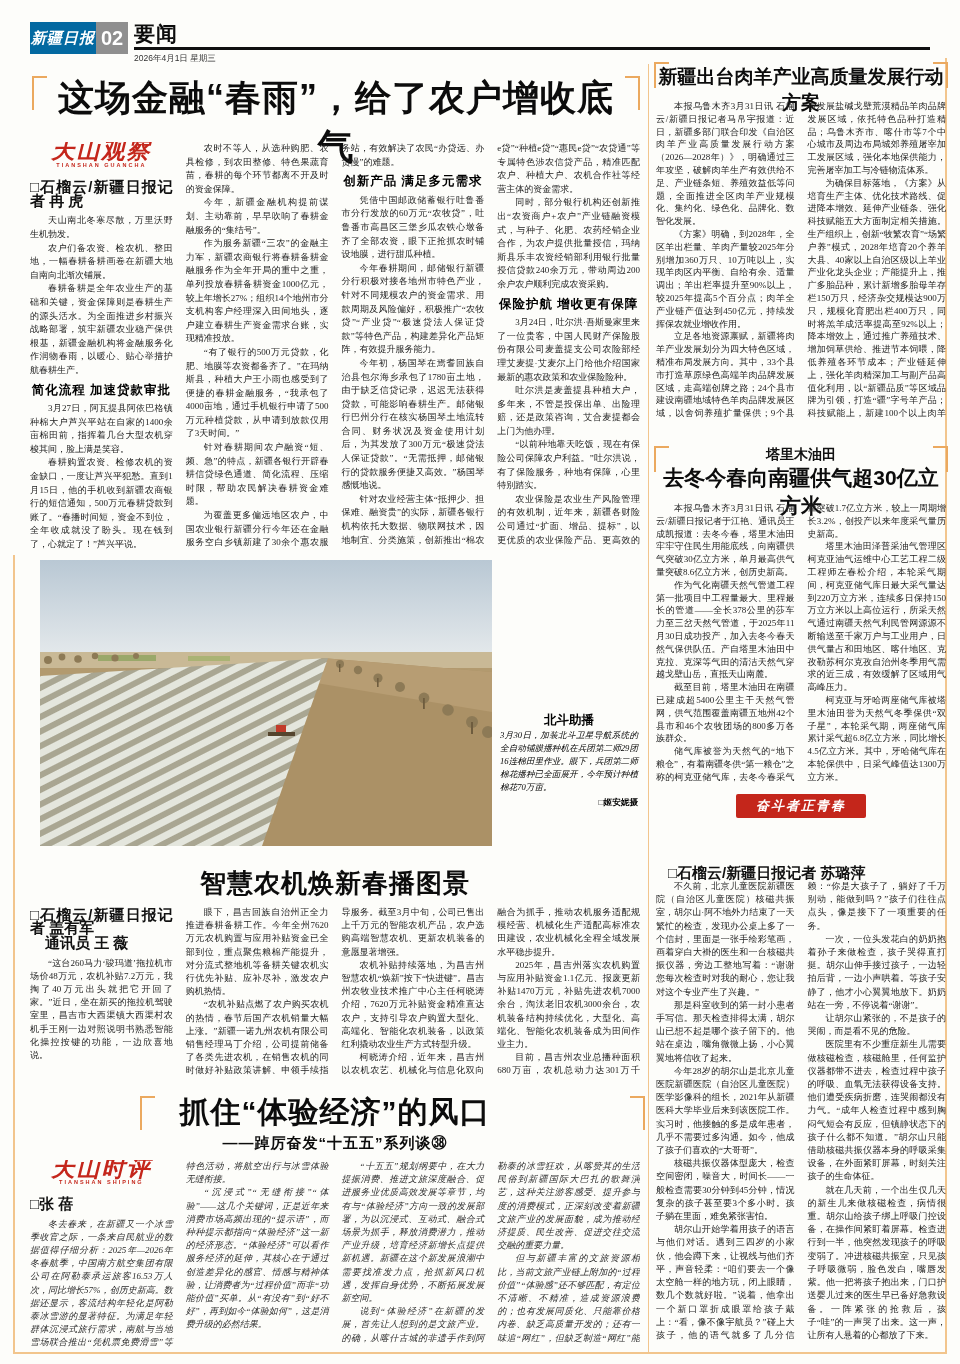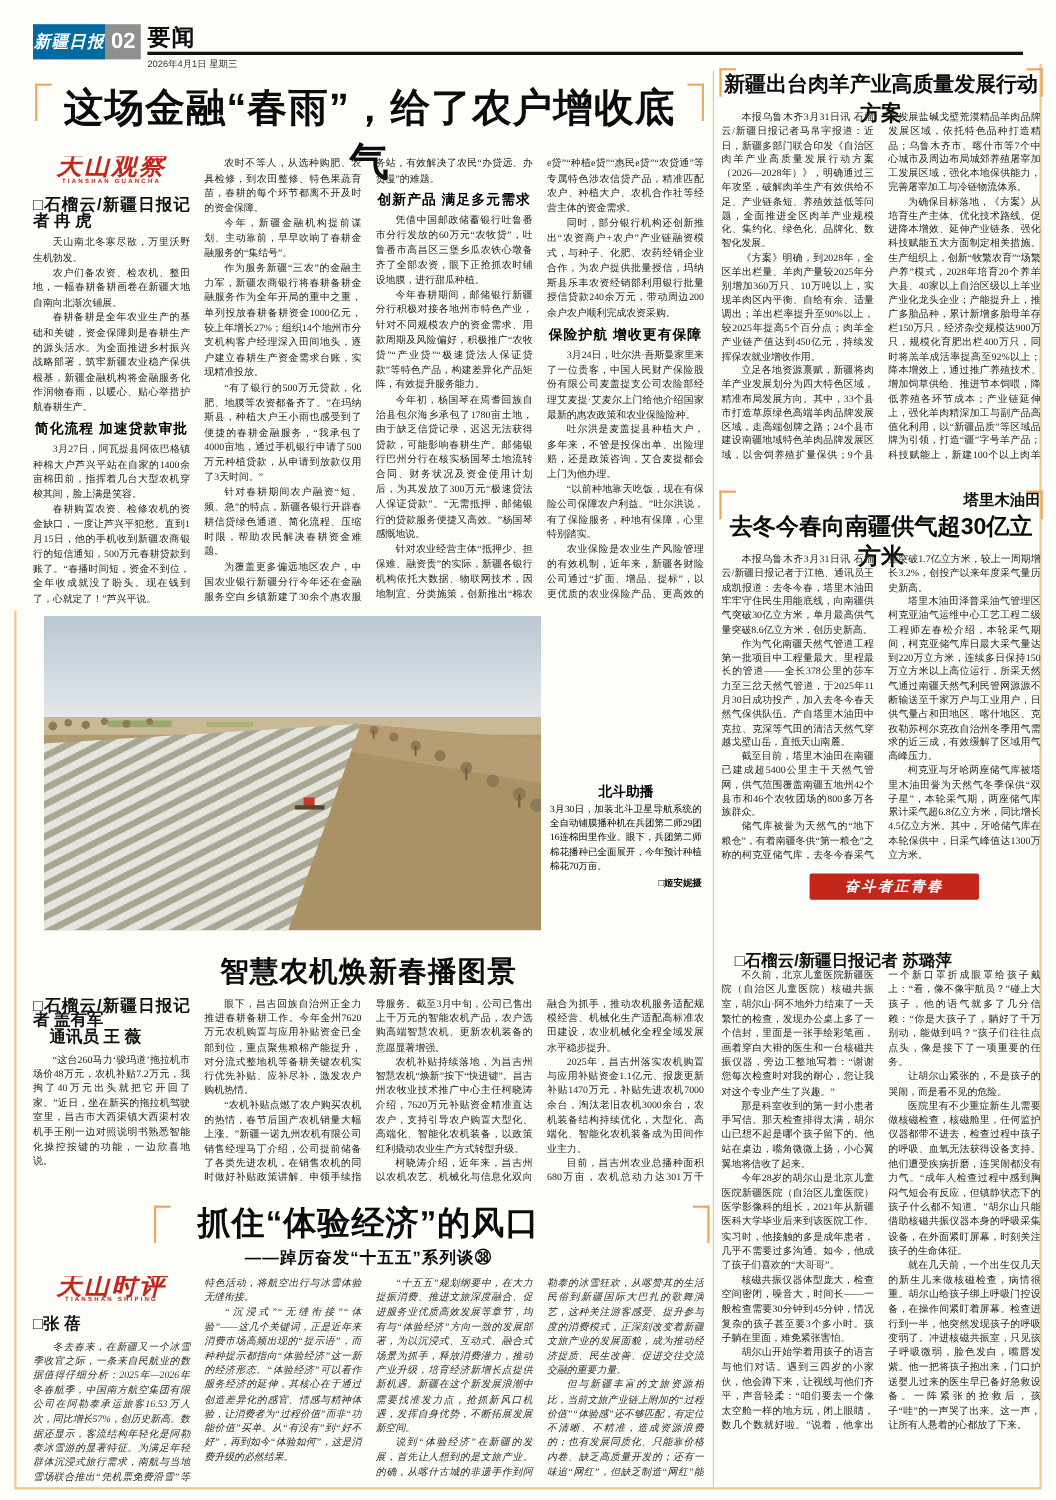--- a/index.html
+++ b/index.html
@@ -18,23 +18,23 @@
   .byline{font-weight:bold;font-family:"Liberation Sans",sans-serif;font-size:15px;margin:2px 0 7px;color:#111;text-indent:0;}
   .logo-red{color:#c4261b;text-align:center;font-weight:bold;font-style:italic;
             font-family:"Liberation Serif",serif;break-inside:avoid;margin:2px 0 8px;}
   .logo-red .big{font-size:23px;letter-spacing:2px;display:block;}
   .logo-red .sub{font-size:5.5px;letter-spacing:2px;display:block;font-style:normal;
                  font-family:"Liberation Sans",sans-serif;margin-top:1px;}
   .frame{background:#f2c58d;}
   .brk{position:absolute;width:13px;height:32px;}
   .brk.tl{border-left:2px solid #eba95f;border-top:2px solid #eba95f;}
   .brk.tr{border-right:2px solid #eba95f;border-top:2px solid #eba95f;}
-  .kicker{font-family:"Liberation Sans",sans-serif;font-weight:bold;font-size:14px;text-align:right;color:#111;}
+  .kicker{font-family:"Liberation Sans",sans-serif;font-weight:bold;font-size:14px;text-align:center;color:#111;}
   .caption-title{font-family:"Liberation Sans",sans-serif;font-weight:bold;font-size:12.5px;text-align:center;margin:0 0 0;}
-  .caption-text{font-size:8.6px;line-height:13px;text-align:justify;margin:0;}
+  .caption-text{font-size:8.6px;line-height:13px;text-align:justify;font-style:italic;margin:0;}
   .caption-credit{font-size:8.6px;font-weight:bold;text-align:right;margin:3px 0 0;font-family:"Liberation Sans",sans-serif;}
 </style>
 </head>
 <body>
 
 <div id="page">
 
   <div class="abs frame" style="left:13px;top:555px;width:2px;height:797px;"></div>
   <div class="abs frame" style="left:945px;top:58px;width:2px;height:1294px;"></div>
   <div class="abs frame" style="left:13px;top:1352px;width:934px;height:2px;"></div>
@@ -193,30 +193,31 @@
     <div>
         <p class="para">本报乌鲁木齐3月31日讯 石榴云/新疆日报记者于江艳、通讯员王成凯报道：去冬今春，塔里木油田牢牢守住民生用能底线，向南疆供气突破30亿立方米，单月最高供气量突破8.6亿立方米，创历史新高。</p>
         <p class="para">作为气化南疆天然气管道工程第一批项目中工程量最大、里程最长的管道——全长378公里的莎车力至三岔天然气管道，于2025年11月30日成功投产，加入去冬今春天然气保供队伍。产自塔里木油田中克拉、克深等气田的清洁天然气穿越戈壁山岳，直抵天山南麓。</p>
         <p class="para">截至目前，塔里木油田在南疆已建成超5400公里主干天然气管网，供气范围覆盖南疆五地州42个县市和46个农牧团场的800多万各族群众。</p>
         <p class="para">储气库被誉为天然气的“地下粮仓”，有着南疆冬供“第一粮仓”之称的柯克亚储气库，去冬今春采气量突破1.7亿立方米，较上一周期增长3.2%，创投产以来年度采气量历史新高。</p>
         <p class="para">塔里木油田泽普采油气管理区柯克亚油气运维中心工艺工程二级工程师左春松介绍，本轮采气期间，柯克亚储气库日最大采气量达到220万立方米，连续多日保持150万立方米以上高位运行，所采天然气通过南疆天然气利民管网源源不断输送至千家万户与工业用户，日供气量占和田地区、喀什地区、克孜勒苏柯尔克孜自治州冬季用气需求的近三成，有效缓解了区域用气高峰压力。</p>
         <p class="para">柯克亚与牙哈两座储气库被塔里木油田誉为天然气冬季保供“双子星”，本轮采气期，两座储气库累计采气超6.8亿立方米，同比增长4.5亿立方米。其中，牙哈储气库在本轮保供中，日采气峰值达1300万立方米。</p>
       </div>
   </div>
 
-  <div class="abs" style="left:736px;top:794px;width:154px;height:24px;background:#c4261b;display:flex;align-items:center;justify-content:center;border-radius:2px;text-align:center;">
+  <div class="abs" style="left:736px;top:794px;width:130px;height:24px;background:#c4261b;display:flex;align-items:center;justify-content:center;border-radius:2px;text-align:center;">
     <span style="color:#fff;font-weight:bold;font-style:italic;font-size:13px;font-family:'Liberation Serif',serif;letter-spacing:2px;">奋斗者正青春</span>
   </div>
   <div class="abs byline" style="left:668px;top:862px;width:308px;">□石榴云/新疆日报记者 苏璐萍</div>
   <div class="abs body-cols cols2" style="left:656px;top:880px;width:290px;height:470px;font-size:9px;line-height:13.2px;">
     <div>
         <p class="para">不久前，北京儿童医院新疆医院（自治区儿童医院）核磁共振室，胡尔山·阿不地外力结束了一天繁忙的检查，发现办公桌上多了一个信封，里面是一张手绘彩笔画，画着穿白大褂的医生和一台核磁共振仪器，旁边工整地写着：“谢谢您每次检查时对我的耐心，您让我对这个专业产生了兴趣。”</p>
         <p class="para">那是科室收到的第一封小患者手写信。那天检查排得太满，胡尔山已想不起是哪个孩子留下的。他站在桌边，嘴角微微上扬，小心翼翼地将信收了起来。</p>
         <p class="para">今年28岁的胡尔山是北京儿童医院新疆医院（自治区儿童医院）医学影像科的组长，2021年从新疆医科大学毕业后来到该医院工作。实习时，他接触的多是成年患者，几乎不需要过多沟通。如今，他成了孩子们喜欢的“大哥哥”。</p>
         <p class="para">核磁共振仪器体型庞大，检查空间密闭，噪音大，时间长——一般检查需要30分钟到45分钟，情况复杂的孩子甚至要3个多小时。孩子躺在里面，难免紧张害怕。</p>
         <p class="para">胡尔山开始学着用孩子的语言与他们对话。遇到三四岁的小家伙，他会蹲下来，让视线与他们齐平，声音轻柔：“咱们要去一个像太空舱一样的地方玩，闭上眼睛，数几个数就好啦。”说着，他拿出一个新口罩折成眼罩给孩子戴上：“看，像不像宇航员？”碰上大孩子，他的语气就多了几分信赖：“你是大孩子了，躺好了千万别动，能做到吗？”孩子们往往点点头，像是接下了一项重要的任务。</p>
+        <p class="para">一次，一位头发花白的奶奶抱着孙子来做检查，孩子哭得直打挺。胡尔山伸手接过孩子，一边轻拍后背，一边小声哄着。等孩子安静了，他才小心翼翼地放下。奶奶站在一旁，不停说着“谢谢”。</p>
         <p class="para">让胡尔山紧张的，不是孩子的哭闹，而是看不见的危险。</p>
         <p class="para">医院里有不少重症新生儿需要做核磁检查，核磁舱里，任何监护仪器都带不进去，检查过程中孩子的呼吸、血氧无法获得设备支持。他们遭受疾病折磨，连哭闹都没有力气。“成年人检查过程中感到胸闷气短会有反应，但镇静状态下的孩子什么都不知道。”胡尔山只能借助核磁共振仪器本身的呼吸采集设备，在外面紧盯屏幕，时刻关注孩子的生命体征。</p>
         <p class="para">就在几天前，一个出生仅几天的新生儿来做核磁检查，病情很重。胡尔山给孩子绑上呼吸门控设备，在操作间紧盯着屏幕。检查进行到一半，他突然发现孩子的呼吸变弱了。冲进核磁共振室，只见孩子呼吸微弱，脸色发白，嘴唇发紫。他一把将孩子抱出来，门口护送婴儿过来的医生早已备好急救设备。一阵紧张的抢救后，孩子“哇”的一声哭了出来。这一声，让所有人悬着的心都放了下来。</p>
       </div>
   </div>
 
 </div>
 
 </body></html>

